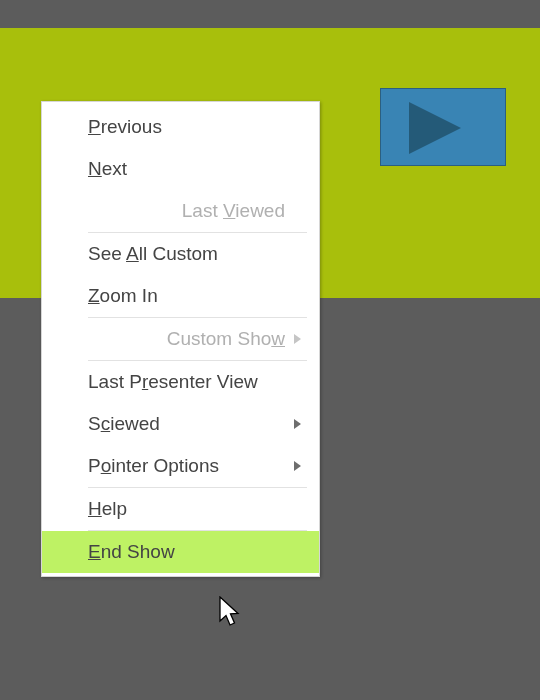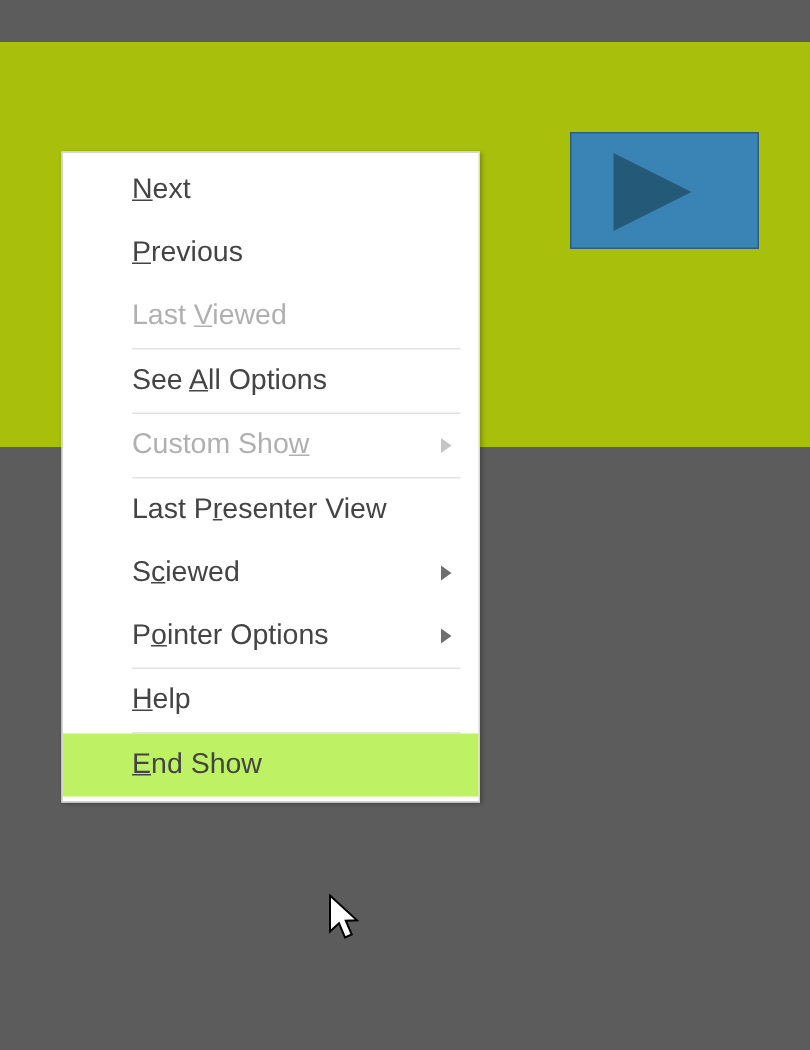--- a/index.html
+++ b/index.html
@@ -80,20 +80,21 @@
     line-height: 42px;
     padding-left: 46px;
     padding-right: 34px;
     font-size: 19px;
     color: #444444;
     white-space: nowrap;
     cursor: default;
   }
   .menu-item.disabled {
     color: #b0b0b0;
+    text-align: right;
   }
   .menu-item.selected {
     background: #bef264;
   }
   .menu-item .mn {
     text-decoration: underline;
   }
   .submenu-arrow {
     position: absolute;
     right: 18px;
@@ -132,25 +133,26 @@
 
   <div id="slide-area" style="background: rgb(168, 191, 12);">
     <div id="video-object" style="background: rgb(57, 132, 180); border-color: rgb(43, 95, 128);">
       <div id="play-triangle" style="border-left-color: rgb(36, 90, 120);"></div>
     </div>
   </div>
 
   <div id="bottom-area" style="background: rgb(92, 92, 92);"></div>
 
   <div id="context-menu">
+      <div class="menu-item"><span></span><span class="mn">P</span><span>revious</span></div>
       <div class="menu-item"><span></span><span class="mn">N</span><span>ext</span></div>
-      <div class="menu-item"><span></span><span class="mn">P</span><span>revious</span></div>
       <div class="menu-item disabled"><span>Last </span><span class="mn">V</span><span>iewed</span></div>
       <div class="separator"></div>
-      <div class="menu-item"><span>See </span><span class="mn">A</span><span>ll Options</span></div>
+      <div class="menu-item"><span>See </span><span class="mn">A</span><span>ll Custom</span></div>
+      <div class="menu-item"><span></span><span class="mn">Z</span><span>oom In</span></div>
       <div class="separator"></div>
       <div class="menu-item disabled"><span>Custom Sho</span><span class="mn">w</span><span></span><span class="submenu-arrow"></span></div>
       <div class="separator"></div>
       <div class="menu-item"><span>Last P</span><span class="mn">r</span><span>esenter View</span></div>
       <div class="menu-item"><span>S</span><span class="mn">c</span><span>iewed</span><span class="submenu-arrow"></span></div>
       <div class="menu-item"><span>P</span><span class="mn">o</span><span>inter Options</span><span class="submenu-arrow"></span></div>
       <div class="separator"></div>
       <div class="menu-item"><span></span><span class="mn">H</span><span>elp</span></div>
       <div class="separator"></div>
       <div class="menu-item selected"><span></span><span class="mn">E</span><span>nd Show</span></div>

